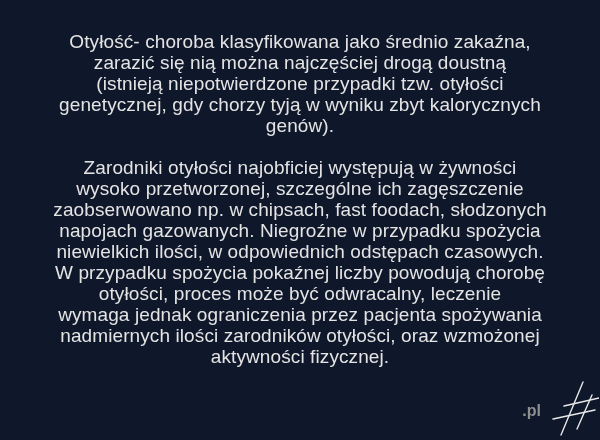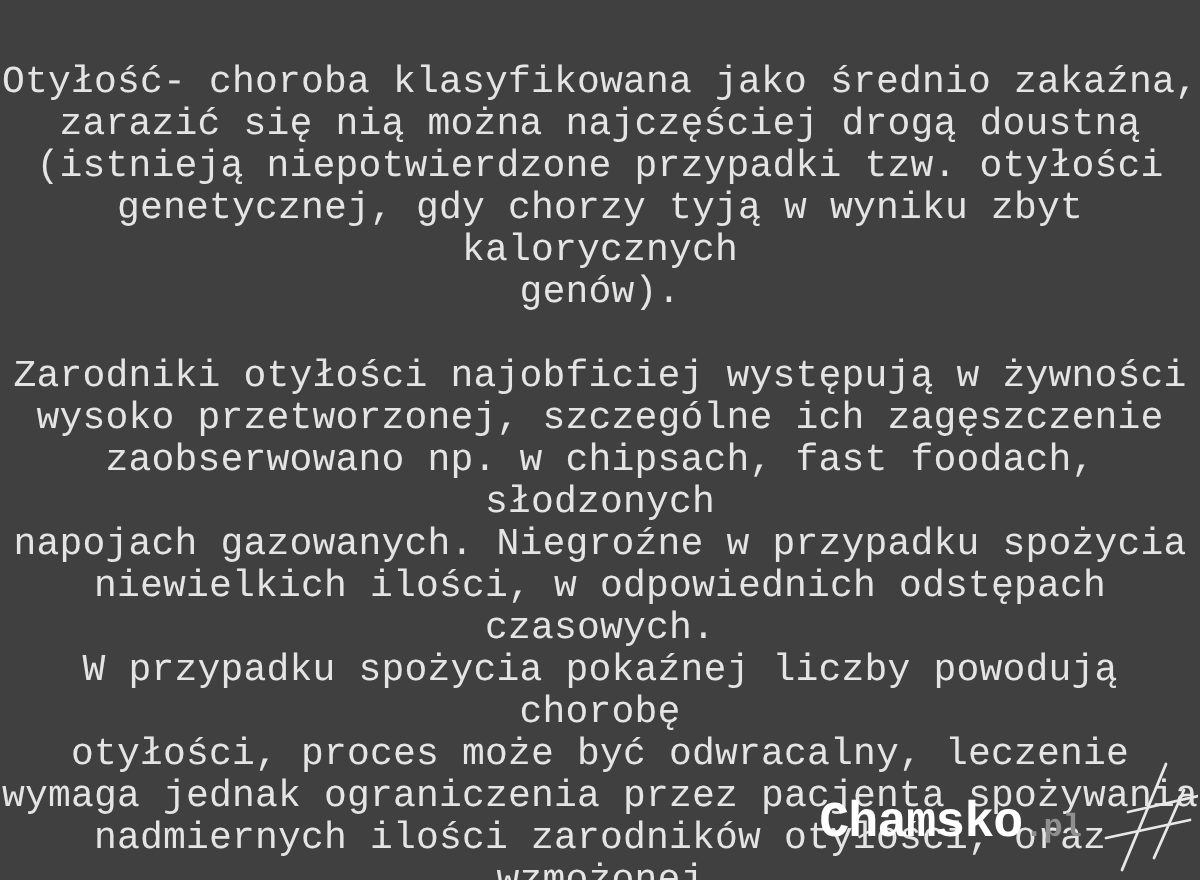--- a/index.html
+++ b/index.html
@@ -4,23 +4,23 @@
 <style>
   html, body {
     margin: 0;
     padding: 0;
     background: #000000;
   }
   .page {
     position: relative;
     width: 600px;
     height: 440px;
-    background: #404040;
+    background: #0f172a;
     overflow: hidden;
-    font-family: Liberation Mono, monospace;
+    font-family: Liberation Sans, sans-serif;
   }
   .text-block {
     position: absolute;
     top: 31px;
     left: 0;
     width: 600px;
     text-align: center;
     color: #e4e4e4;
     font-size: 19px;
     line-height: 21px;
@@ -77,21 +77,20 @@
 niewielkich ilości, w odpowiednich odstępach czasowych.
 W przypadku spożycia pokaźnej liczby powodują chorobę
 otyłości, proces może być odwracalny, leczenie
 wymaga jednak ograniczenia przez pacjenta spożywania
 nadmiernych ilości zarodników otyłości, oraz wzmożonej
 aktywności fizycznej.</p>
   </div>
 
   <div class="watermark">
     <span class="brand-text">
-      <span class="brand">Chamsko</span>
       <span class="suffix">.pl</span>
     </span>
     <span>
       <svg class="hash-icon" width="52" height="60" viewBox="0 0 52 60" xmlns="http://www.w3.org/2000/svg">
         <g stroke="#e8e8e8" stroke-width="1.4" fill="none" stroke-linecap="round">
 
           <line x1="36" y1="4" x2="14" y2="57"></line>
           <line x1="45" y1="17" x2="30" y2="51"></line>
 
           <line x1="17" y1="28" x2="52" y2="20"></line>

